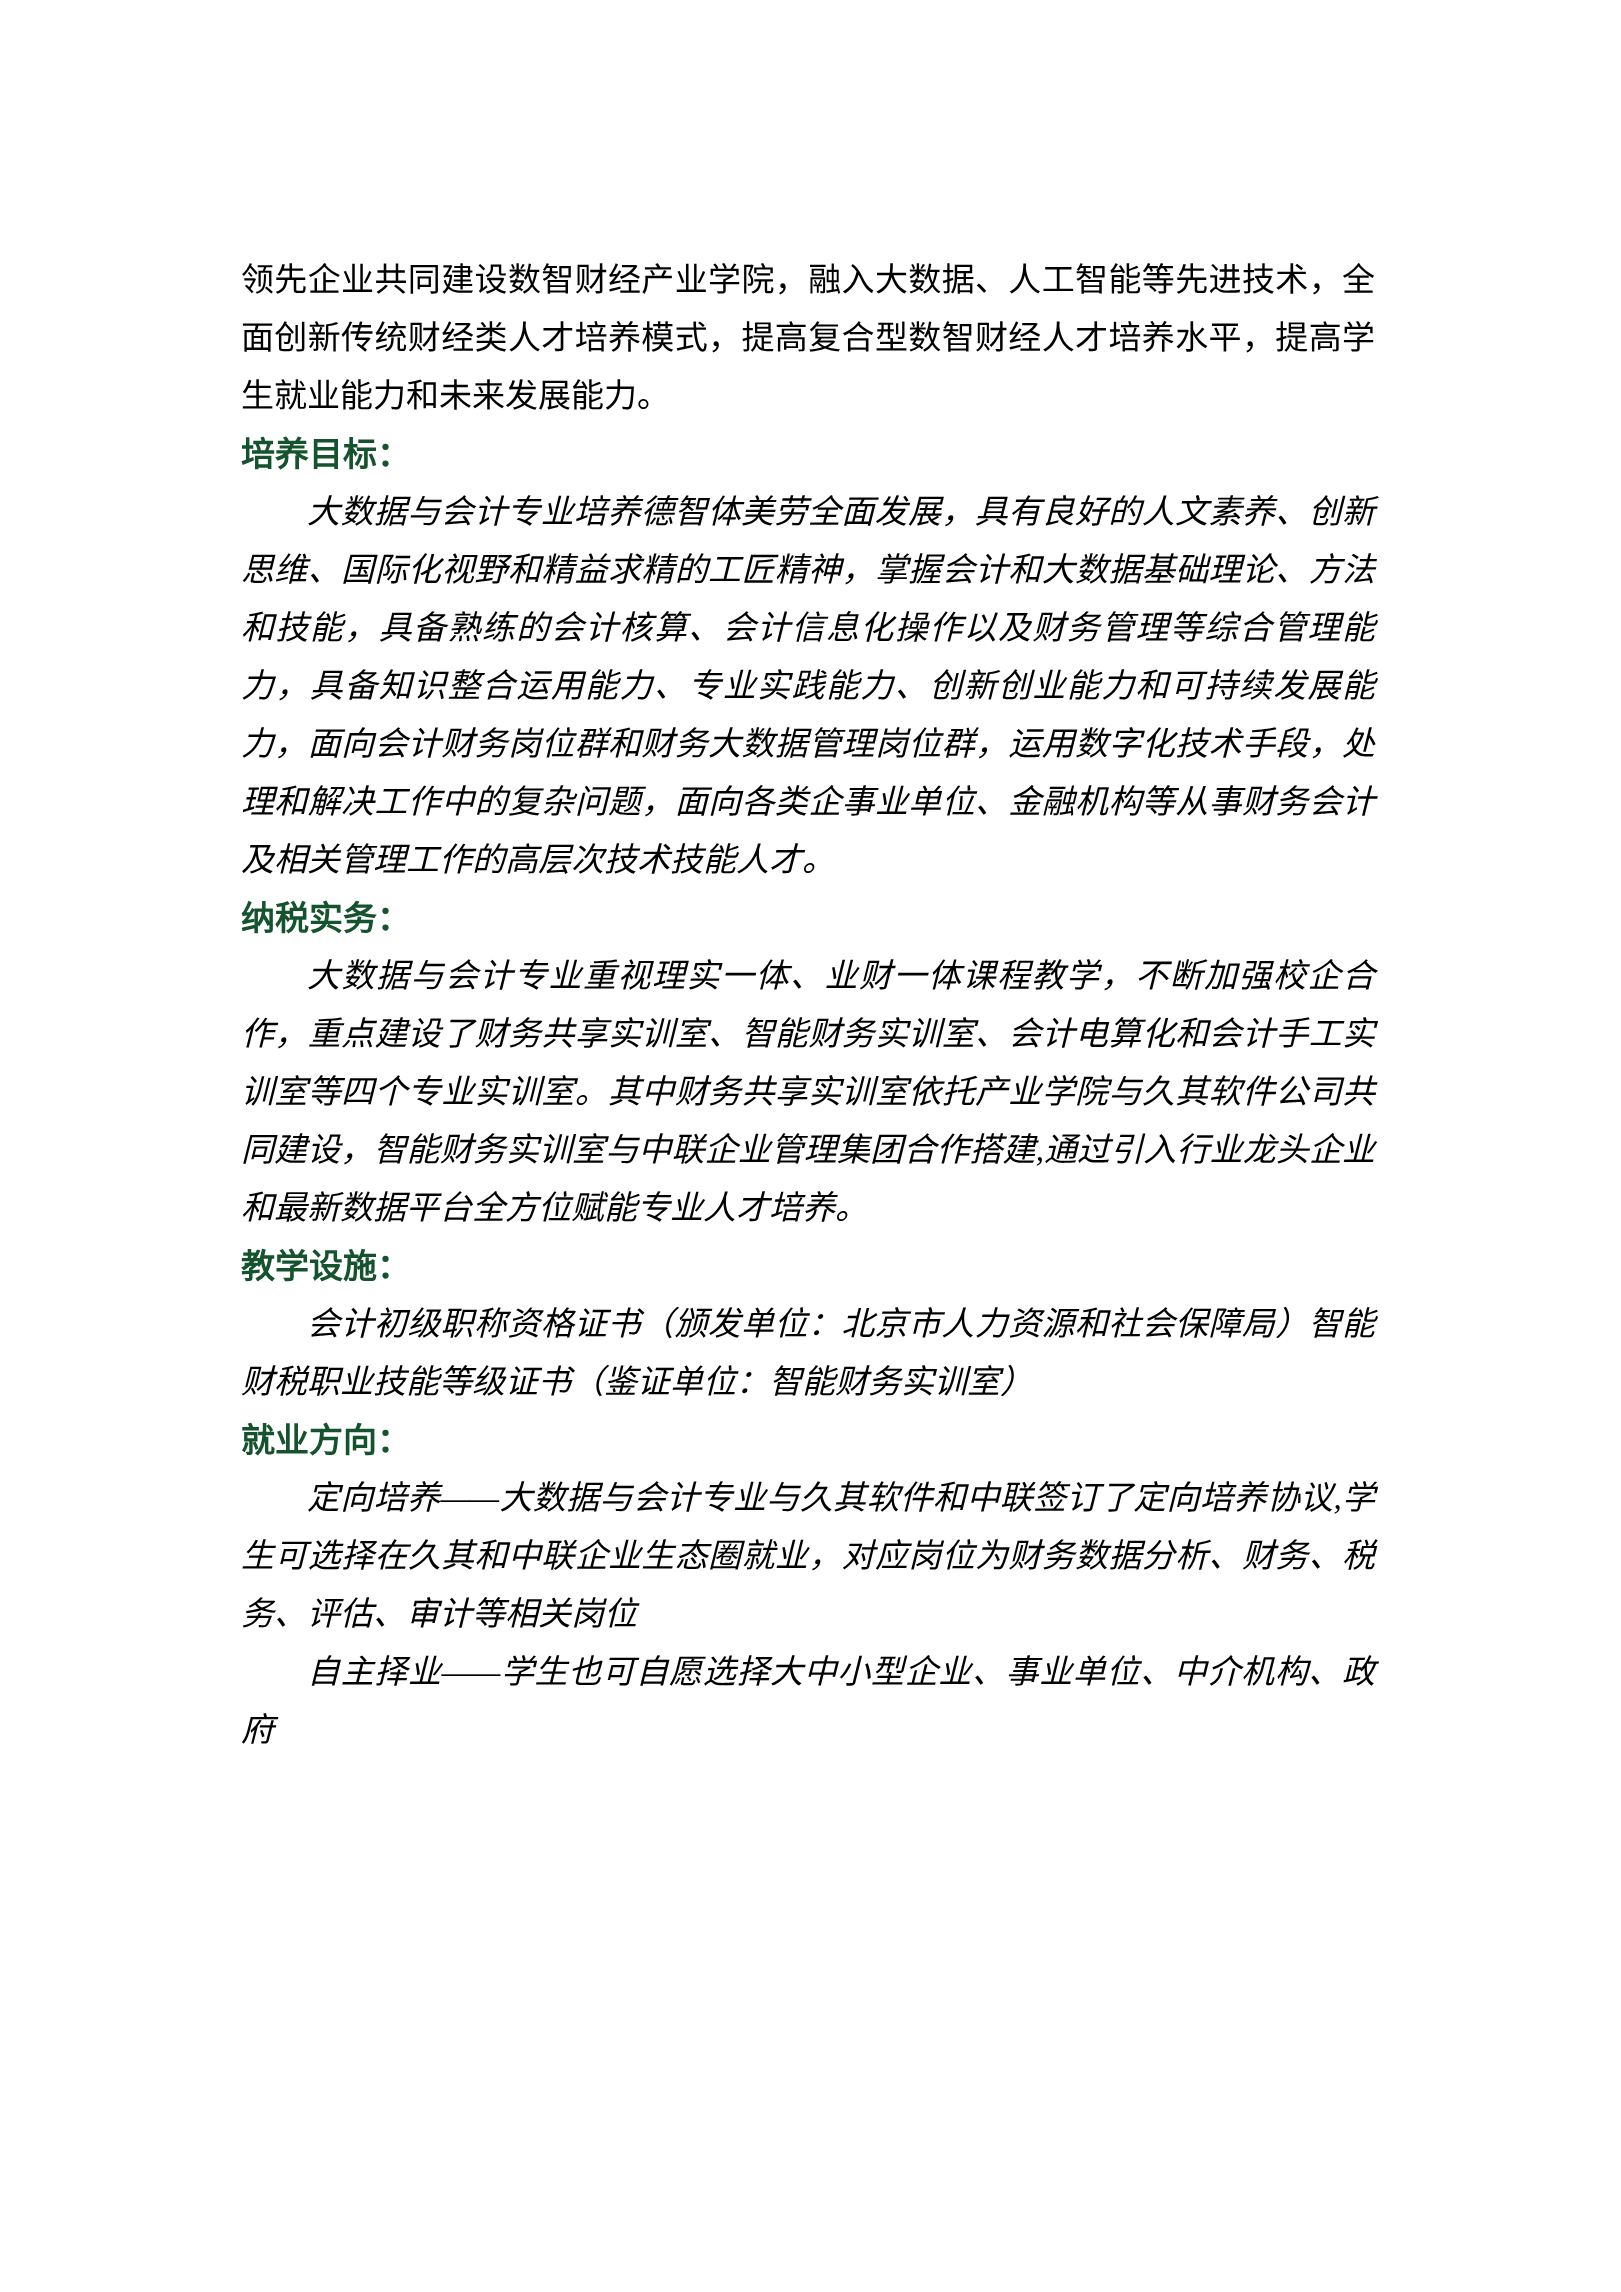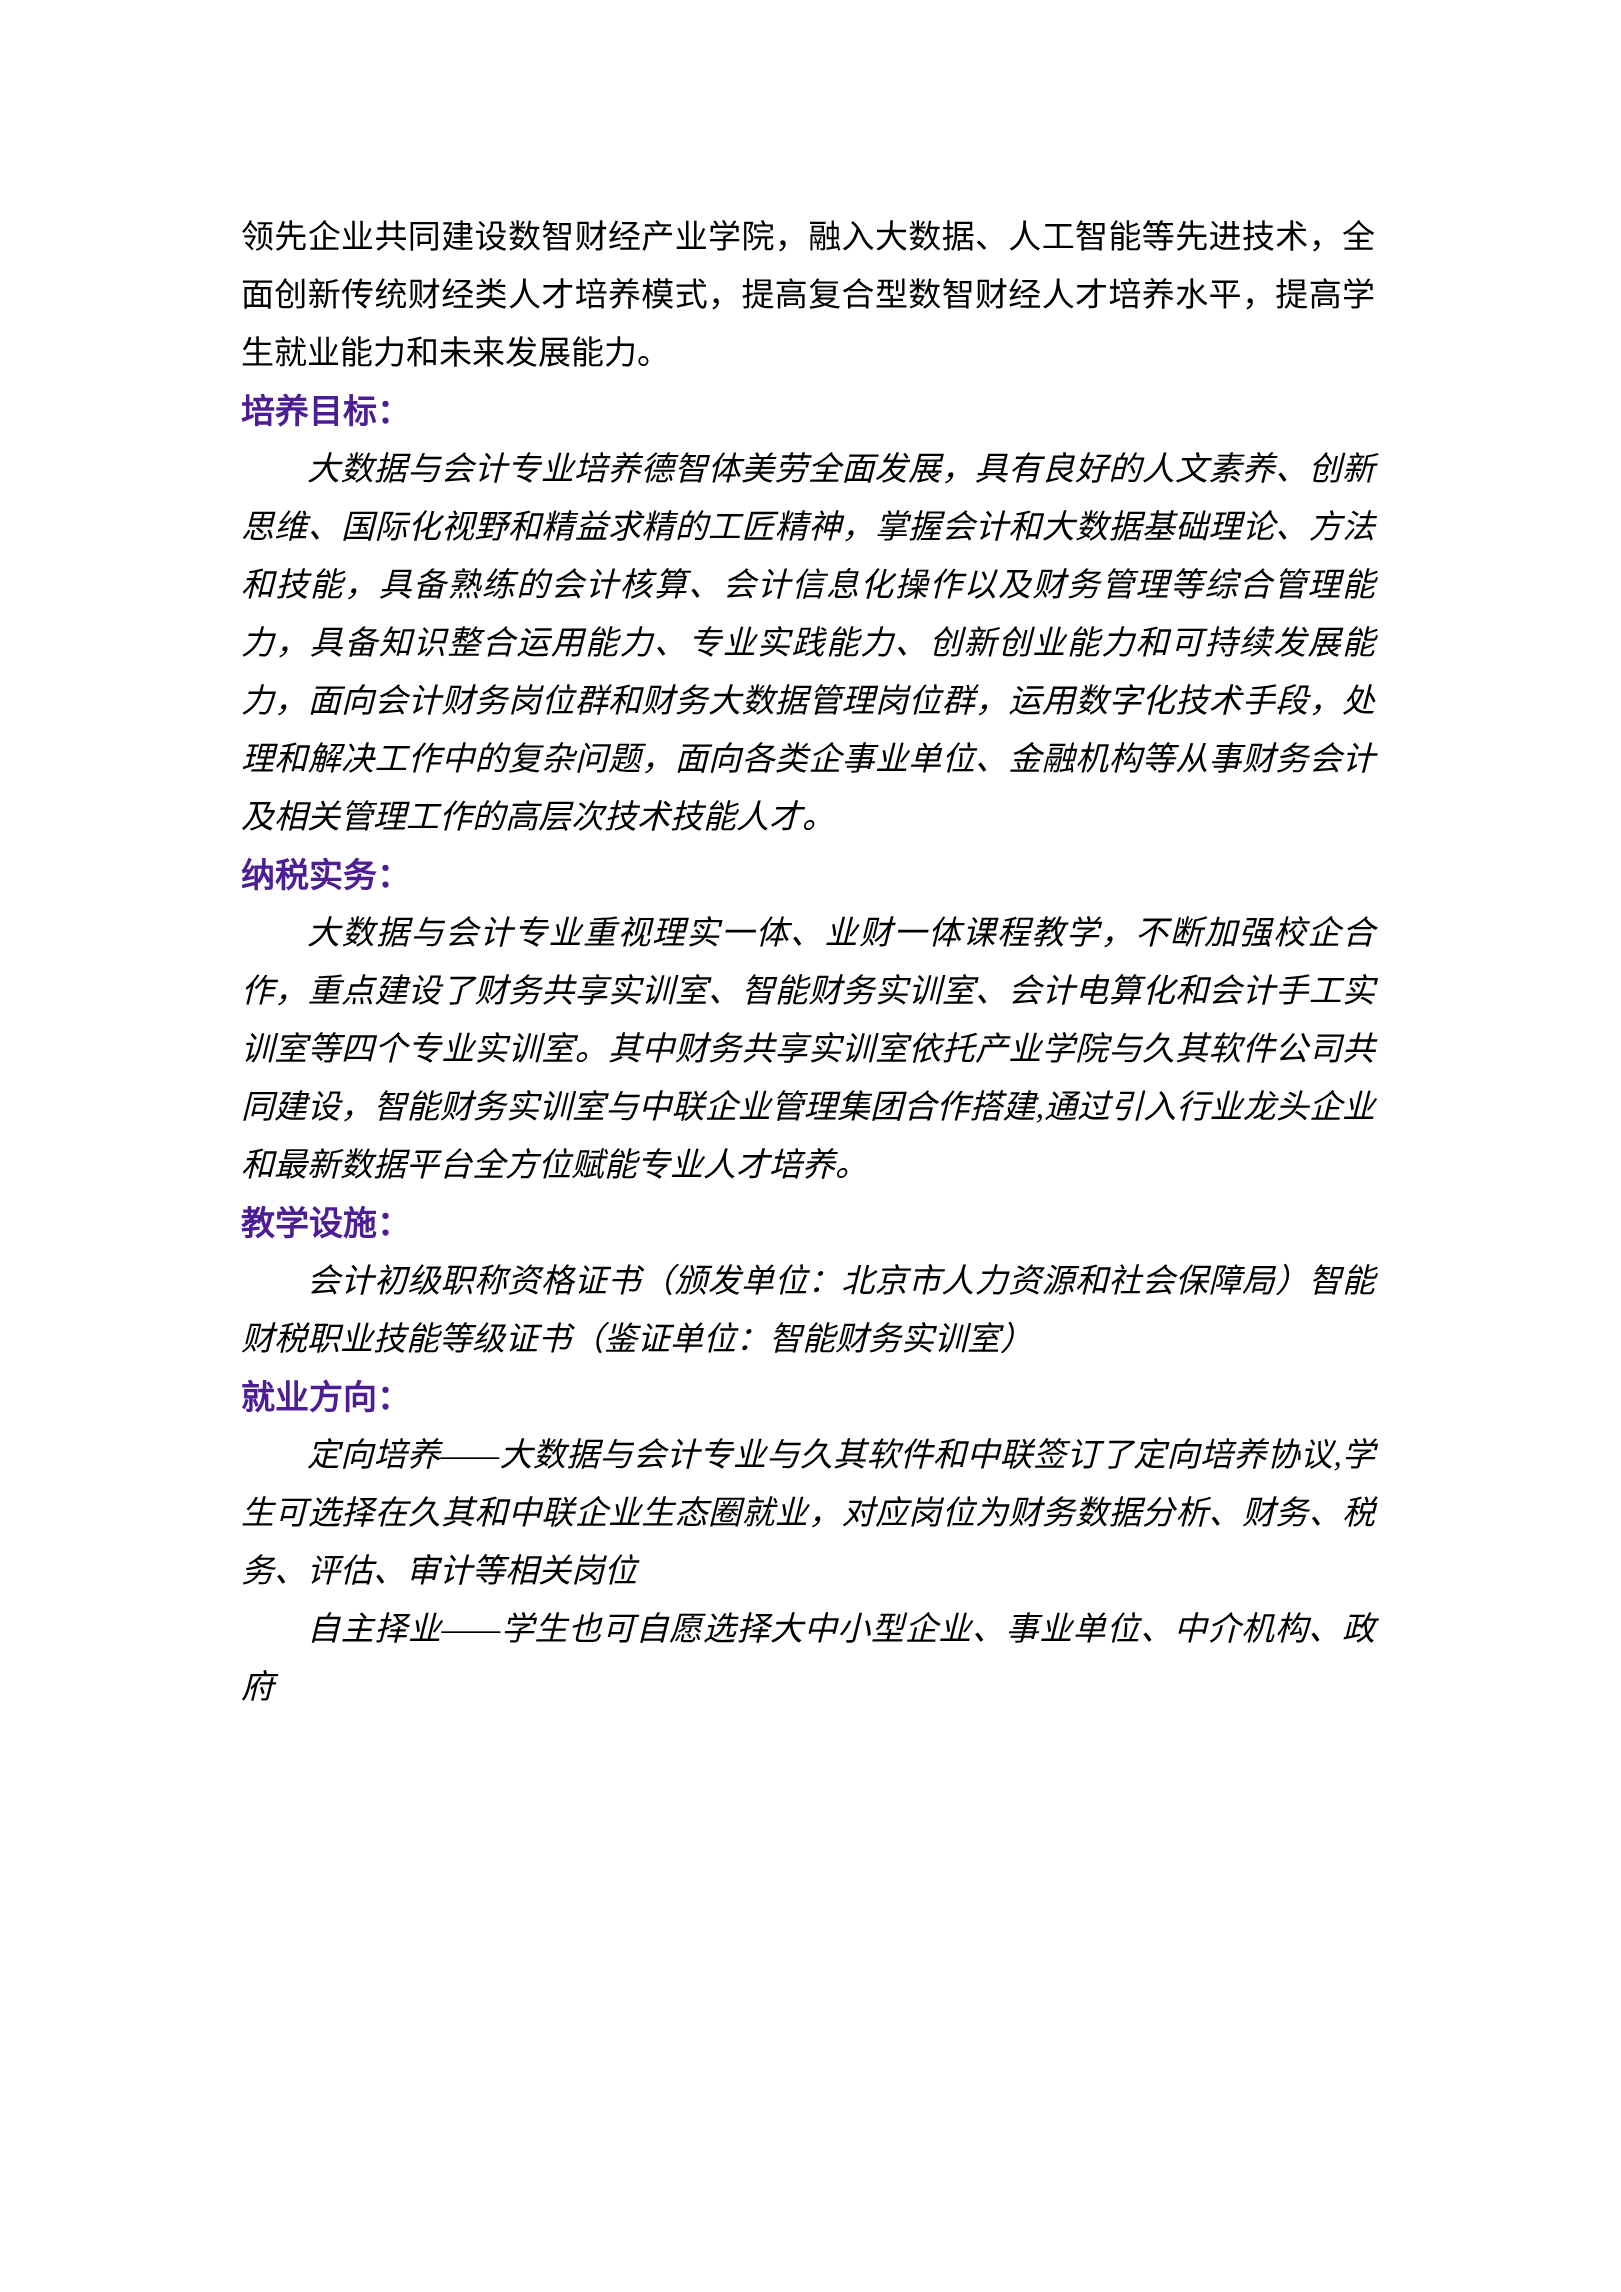--- a/index.html
+++ b/index.html
@@ -8,20 +8,21 @@
     background: #ffffff;
   }
   .page {
     position: relative;
     width: 1621px;
     height: 1942px;
     background: #ffffff;
     overflow: hidden;
     font-family: "Liberation Serif", serif;
     color: #000000;
+    margin-top: 43px;
   }
   .content {
     position: absolute;
     left: 241px;
     top: 208px;
     width: 1134px;
   }
   .content section { margin: 0; padding: 0; }
   p.body {
     margin: 0;
@@ -35,21 +36,21 @@
   }
   p.body.indent { text-indent: 2em; font-style: italic; }
   h2.sec-heading {
     margin: 0;
     padding: 0;
     font-family: "Liberation Sans", sans-serif;
     font-size: 34px;
     font-weight: 700;
     line-height: 58px;
     text-align: left;
-    color: #4c1d95;
+    color: #14532d;
   }
   .footer {
     position: absolute;
     left: 0;
     top: 2096px;
     width: 1621px;
     text-align: center;
   }
   .footer .page-number {
     font-family: Liberation Mono, monospace;

